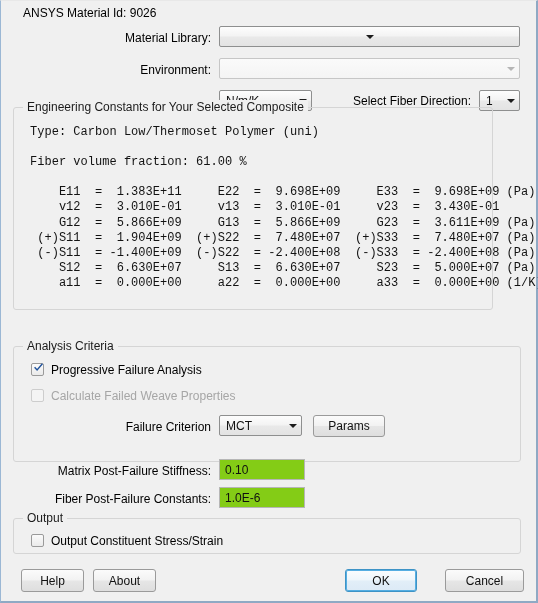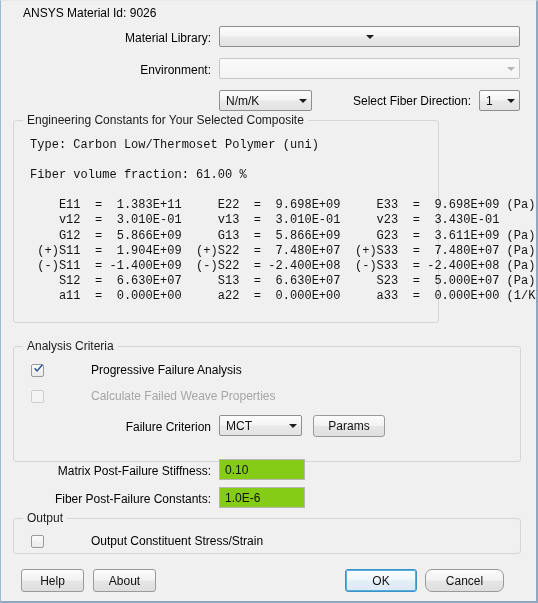--- a/index.html
+++ b/index.html
@@ -112,23 +112,22 @@
     line-height: 15.1px;
     color: #121212;
     white-space: pre;
     letter-spacing: 0.02px;
   }
 
   
   .cb-row {
     position: absolute;
     display: flex;
-    align-items: flex-end;
-    white-space: nowrap;
-    gap: 40px;
+    align-items: flex-start;
+    white-space: nowrap;
   }
   .cb-box {
     width: 13px;
     height: 13px;
     box-sizing: border-box;
     border: 1px solid #9a9a9a;
     border-radius: 2px;
     background: linear-gradient(to bottom, #fbfbfb, #eaeaea);
     position: relative;
     flex: none;
@@ -218,21 +217,21 @@
   </div>
 
   <div class="row-label" style="left:330px; top:93px; width:140px;">Select Fiber Direction:</div>
   <div class="combo" style="left:478px; top:89px; width:41px; height:21px;">
     <span class="combo-text">1</span>
     <span class="combo-arrow">
         <i class="tri"></i>
       </span>
   </div>
 
-  <div class="group" style="left:12px; top:119px; width:426px; height:203px;">
+  <div class="group" style="left:12px; top:106px; width:480px; height:203px;">
     <div class="group-title">Engineering Constants for Your Selected Composite</div>
     <div class="mono">Type: Carbon Low/Thermoset Polymer (uni)
 
 Fiber volume fraction: 61.00 %
 
     E11  =  1.383E+11     E22  =  9.698E+09     E33  =  9.698E+09 (Pa)
     v12  =  3.010E-01     v13  =  3.010E-01     v23  =  3.430E-01
     G12  =  5.866E+09     G13  =  5.866E+09     G23  =  3.611E+09 (Pa)
  (+)S11  =  1.904E+09  (+)S22  =  7.480E+07  (+)S33  =  7.480E+07 (Pa)
  (-)S11  = -1.400E+09  (-)S22  = -2.400E+08  (-)S33  = -2.400E+08 (Pa)
@@ -278,15 +277,15 @@
   </div>
 
   <div class="cb-row" style="left:30px; top:533px;">
     <span class="cb-box"></span>
     <span class="cb-label">Output Constituent Stress/Strain</span>
   </div>
 
   <div class="btn" style="left:92px; top:568px; width:63px; height:23px;">About</div>
   <div class="btn" style="left:20px; top:568px; width:63px; height:23px;">Help</div>
   <div class="btn default" style="left:344px; top:568px; width:72px; height:23px;">OK</div>
-  <div class="btn" style="left:424px; top:568px; width:79px; height:23px;border-radius:7px;">Cancel</div>
+  <div class="btn" style="left:444px; top:568px; width:79px; height:23px;">Cancel</div>
 
 </div>
 
 </body></html>

